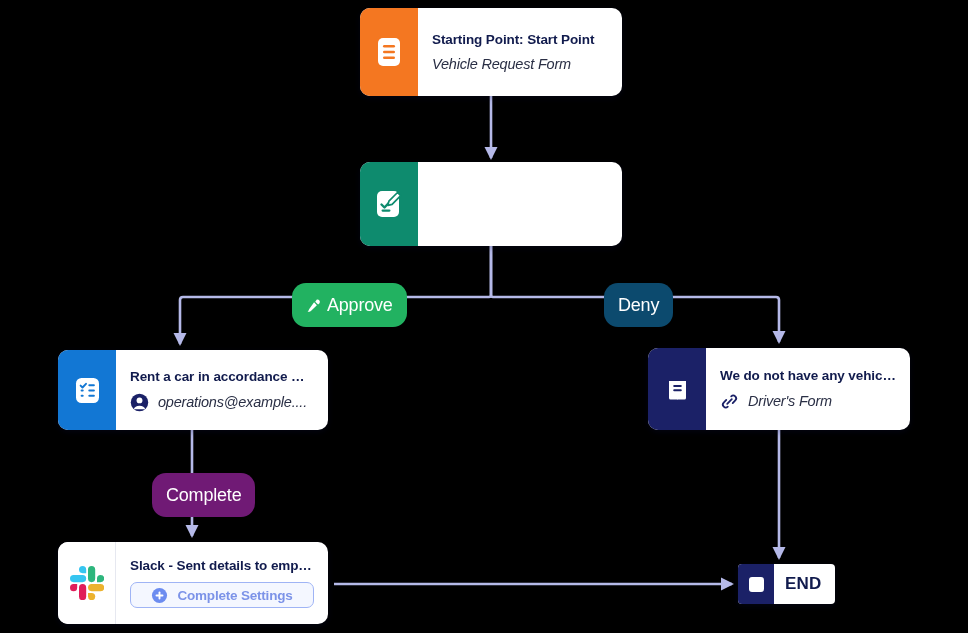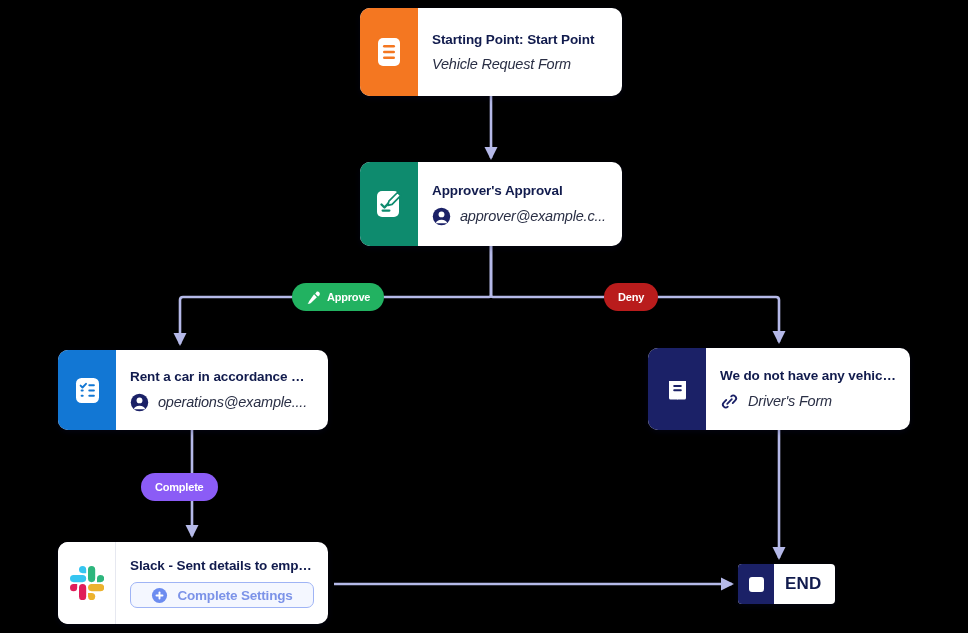--- a/index.html
+++ b/index.html
@@ -101,32 +101,32 @@
   #node-slack     { left: 58px;  top: 542px; width: 270px; height: 82px; }
 
   #node-slack .node-body { gap: 9px; }
 
   
   .edge-badge {
     position: absolute;
     display: inline-flex;
     align-items: center;
     gap: 6px;
-    height: 28px;
+    height: 44px;
     padding: 0 14px;
     border-radius: 14px;
     color: #ffffff;
-    font-size: 11px;
-    font-weight: bold;
+    font-size: 18px;
+    font-weight: normal;
     letter-spacing: -0.2px;
     white-space: nowrap;
   }
   #badge-approve  { left: 292px; top: 283px; background: #22b261; }
-  #badge-deny     { left: 604px; top: 283px; background: #b91c1c; }
-  #badge-complete { left: 141px; top: 473px; background: #8b5cf6; }
+  #badge-deny     { left: 604px; top: 283px; background: #0c4a6e; }
+  #badge-complete { left: 152px; top: 473px; background: #701a75; }
 
   
   .settings-btn {
     display: flex;
     align-items: center;
     justify-content: center;
     gap: 9px;
     height: 26px;
     border: 1.5px solid #9fb4f5;
     border-radius: 7px;
@@ -226,33 +226,20 @@
 
   <div class="node" id="node-approval">
     <div class="node-icon panel-teal">
       <svg width="32" height="34" viewBox="0 0 32 34" aria-hidden="true">
         <rect x="4" y="4" width="22" height="26" rx="5" fill="#ffffff"></rect>
         <path d="M8.5 17.5 l3 3 l6.5 -7" stroke="#0e8b6e" stroke-width="2.4" fill="none" stroke-linecap="round" stroke-linejoin="round"></path>
         <rect x="8.5" y="22.5" width="9" height="2.2" rx="1.1" fill="#0e8b6e"></rect>
         <path d="M24.5 5.5 l3.2 3.2 l-8.6 8.6 l-4.2 1 l1 -4.2 z" fill="#ffffff" stroke="#0e8b6e" stroke-width="1.7" stroke-linejoin="round"></path>
       </svg>
     </div>
-    <div class="node-body">
-      <div class="node-title">Approver's Approval</div>
-      <div class="node-sub">
-        <span class="sub-icon">
-          <svg width="19" height="19" viewBox="0 0 20 20" aria-hidden="true">
-            <circle cx="10" cy="10" r="9.2" fill="#1b2167"></circle>
-            <circle cx="10" cy="7.8" r="3.1" fill="#ffffff"></circle>
-            <path d="M3.9 17.2 a6.3 5.2 0 0 1 12.2 0 z" fill="#ffffff"></path>
-          </svg>
-        </span>
-        <span class="sub-text">approver@example.c...</span>
-      </div>
-    </div>
   </div>
 
   <div class="edge-badge" id="badge-approve">
     <span class="sub-icon">
       <svg width="15" height="15" viewBox="0 0 16 16" aria-hidden="true">
         <path d="M11.6 1.6 a2.6 2.6 0 0 1 2.8 3.9 l-1.5 1.5 -3.1 -3.1 z" fill="#ffffff"></path>
         <path d="M8.6 4.6 l3 3 l-6.1 6.1 a3.3 3.3 0 0 1 -3.8 .6 a3.1 3.1 0 0 0 1.6 -2.4 z" fill="#ffffff"></path>
       </svg>
     </span>
     <span>Approve</span>

